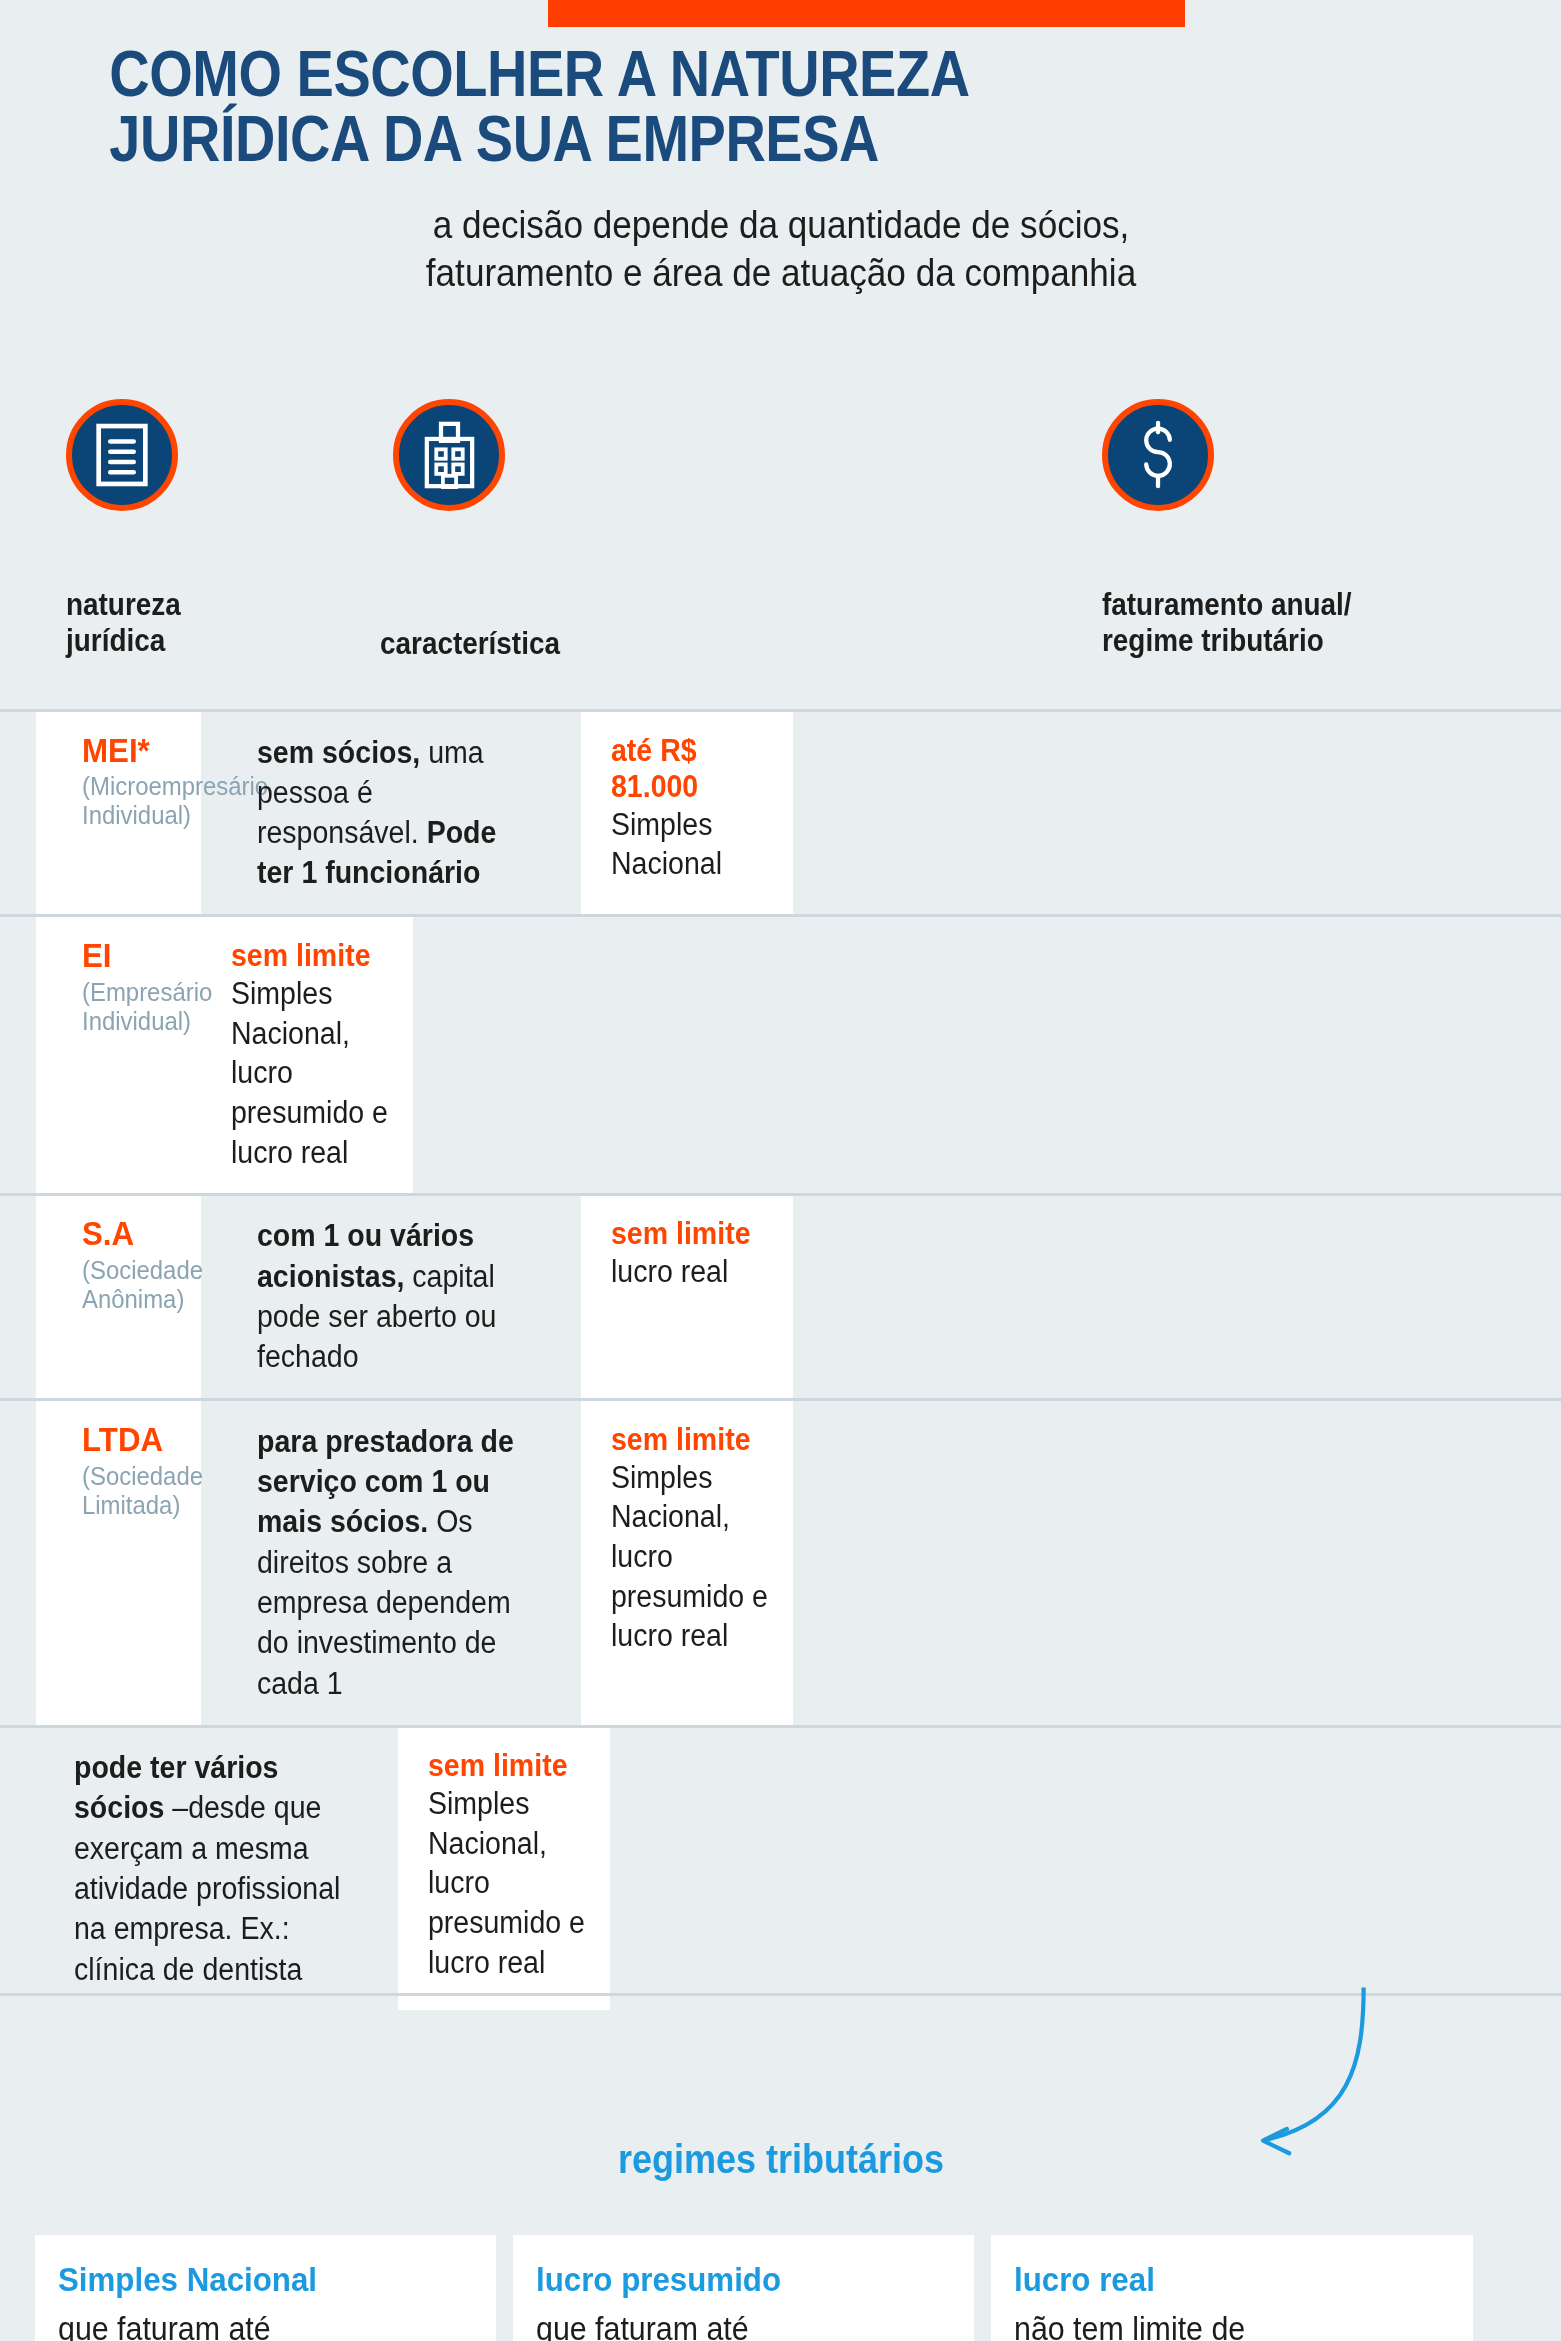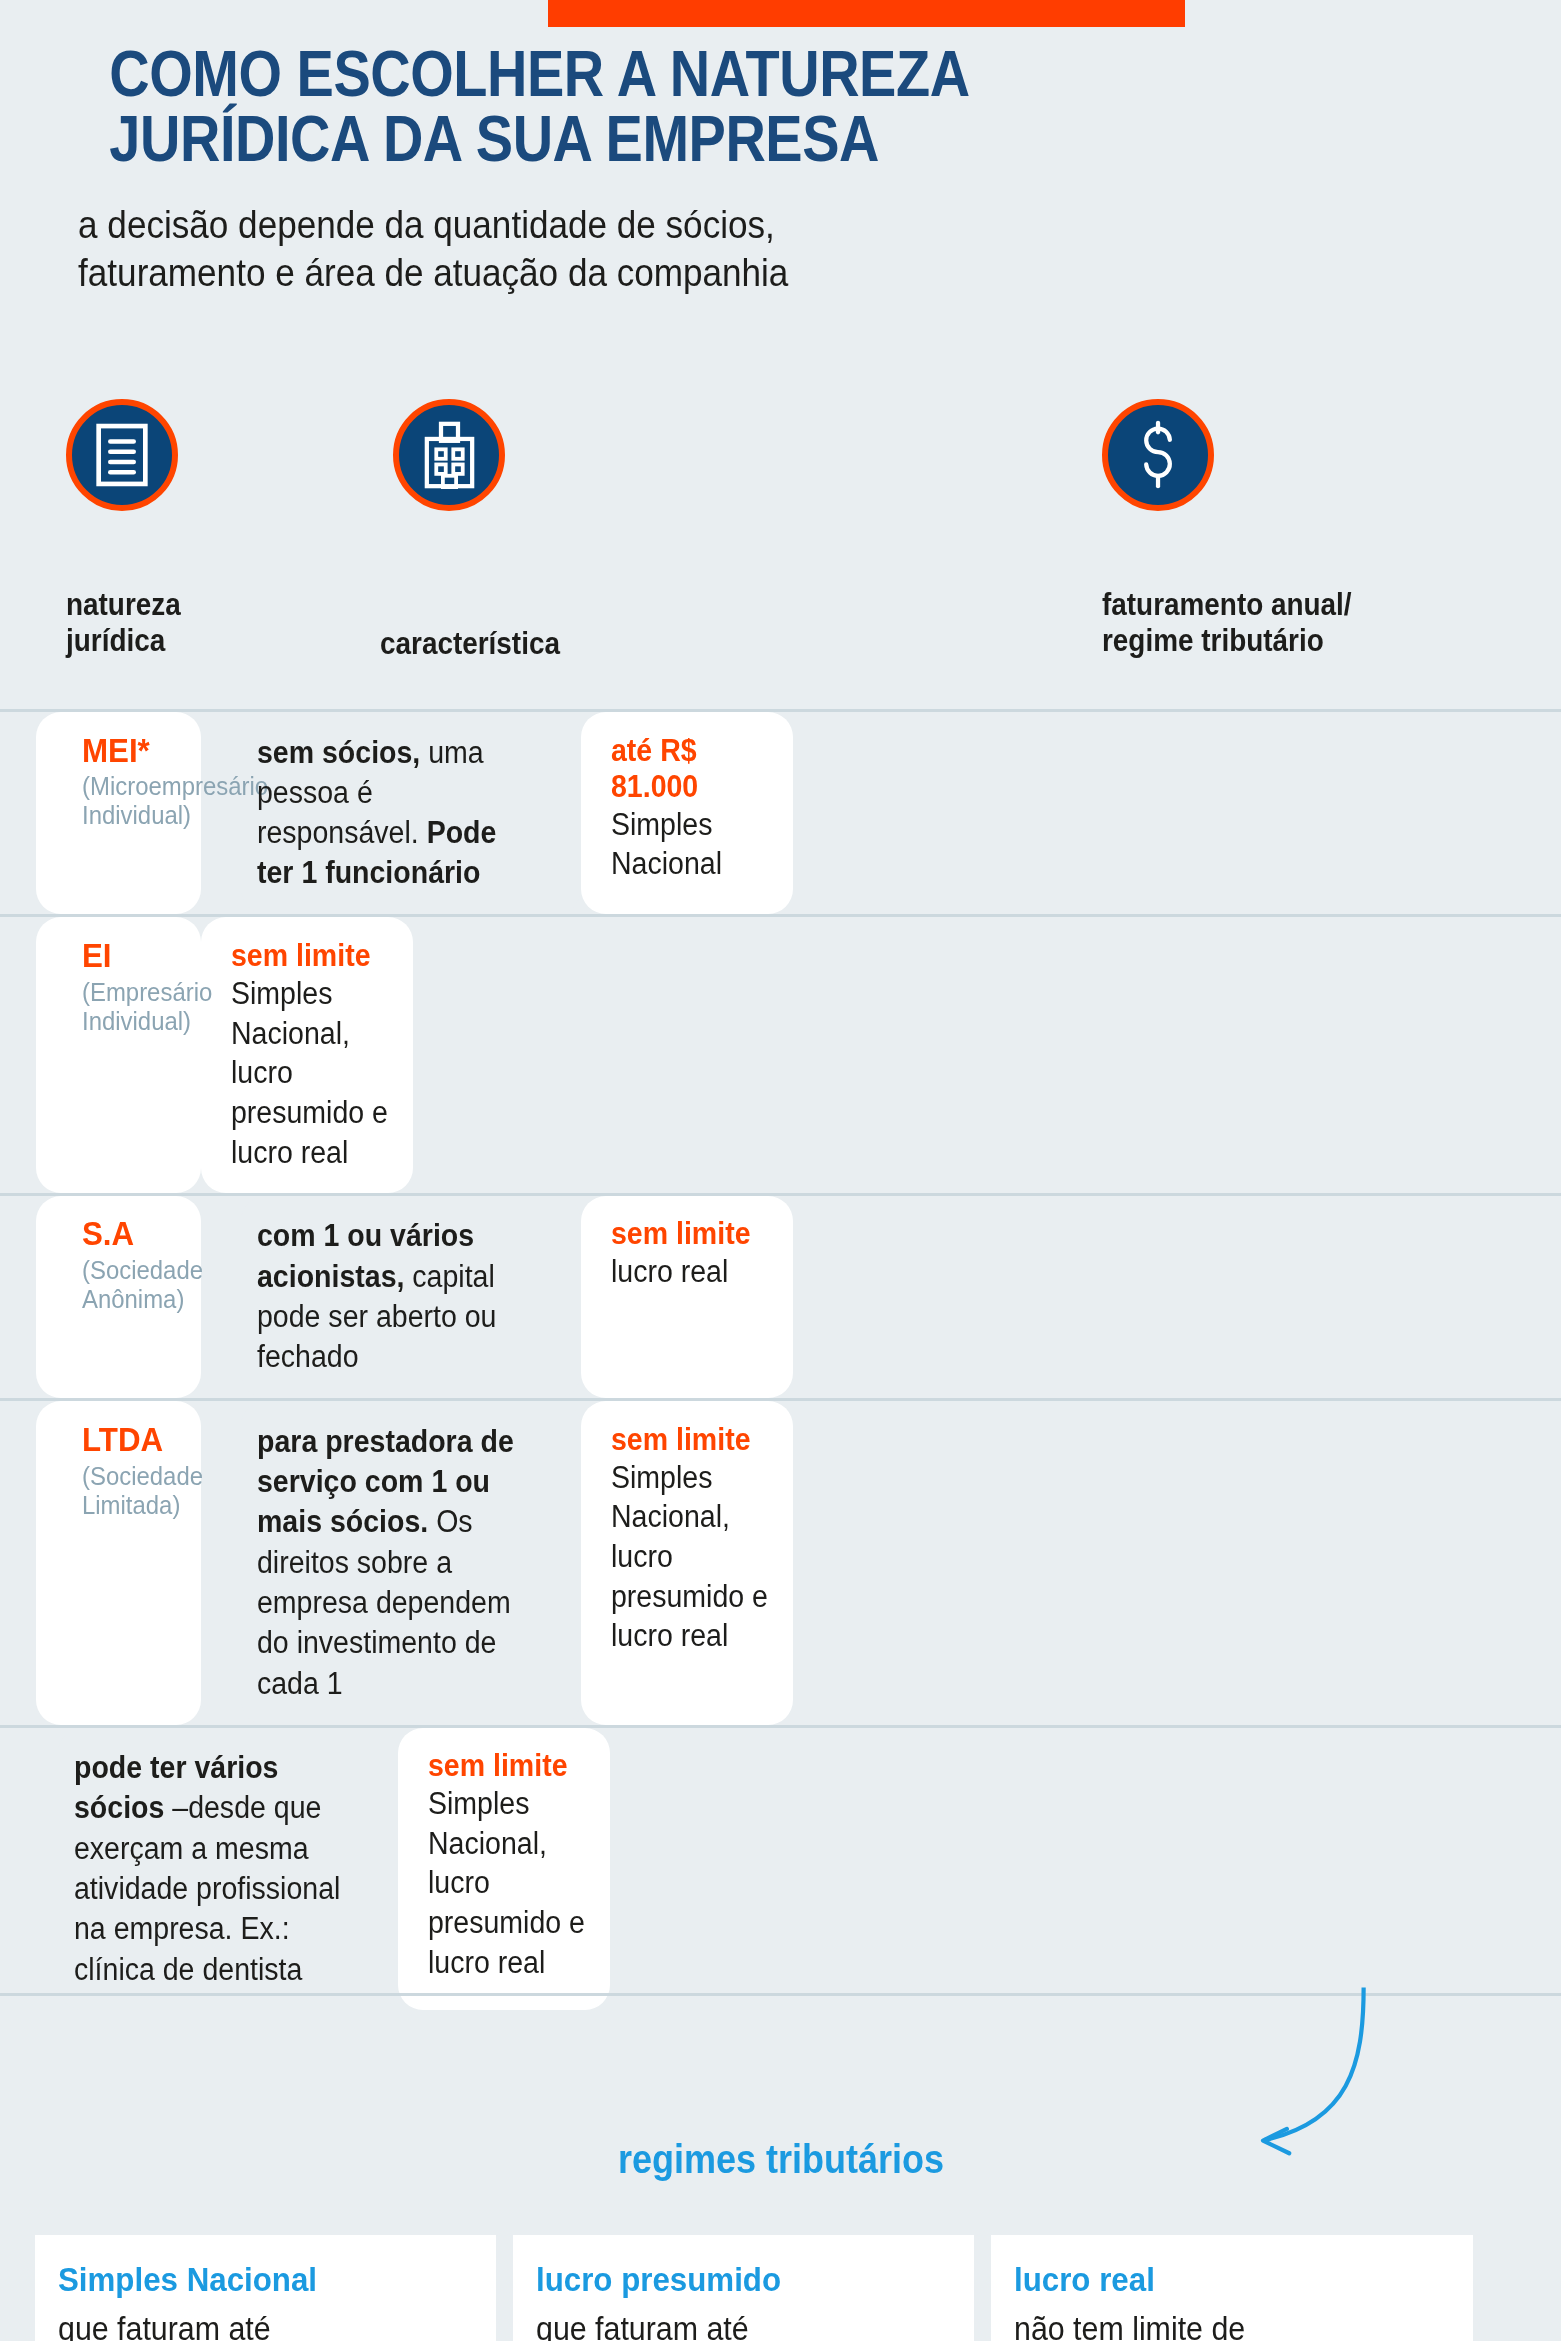--- a/index.html
+++ b/index.html
@@ -13,21 +13,21 @@
 
   
   #top-bar { left:548px; top:0; width:637px; height:27px; background:#ff3d00; }
 
   
   #title { left:0; top:41px; width:1562px; text-align:left; }
   #title .line {
     color:#1b4a7d; font-weight:bold; font-size:65px; line-height:1.0;
     letter-spacing:-0.5px; transform:scaleX(0.86); transform-origin:center top;
   }
-  #subtitle { left:0; top:201px; width:1562px; }
+  #subtitle { left:0; top:201px; width:1562px; text-align:center; }
   #subtitle .line { color:#1d1d1b; font-size:39px; line-height:1.22; transform:scaleX(0.9); transform-origin:center top; }
 
   
   .icon-circle {
     border-radius:50%; background:#0b4578;
     border:6.6px solid #ff4500;
     display:flex; align-items:center; justify-content:center;
   }
   #icon-doc   { left:66px;  top:399px; width:112px; height:112px; }
   #icon-bldg  { left:393px;  top:399px; width:112px; height:112px; }
@@ -38,21 +38,21 @@
               transform:scaleX(0.9); transform-origin:left top; }
   #head-col1 { left:66px;  top:587px; width:300px; }
   #head-col2 { left:380px;  top:626px; width:328px; }
   #head-col3 { left:1102px; top:587px; width:468px; }
 
   
   #table { left:0; top:709px; width:1562px; }
   .row { position:relative; display:flex; width:1562px;
          border-top:3.3px solid #ccd8de; }
   .row:first-child { border-top:3.3px solid #ccd8de; }
-  .cell { padding:20.6px 0 20.6px 0;border-radius:25px; }
+  .cell { padding:20.6px 0 20.6px 0; }
   .c1 { width:165px; margin-left:18px; background:#ffffff; padding-left:46px; padding-right:9.4px; }
   .c2 { width:340px; background:#e9eef1; padding-left:16px; padding-right:22.5px;margin-left:40px; }
   .c3 { width:212px; background:#ffffff; padding-left:30px; padding-right:6px; }
   .c1-spacer-l { width:18px; background:#e9eef1; }
   .c3-spacer-r { flex:1; background:#e9eef1; }
 
   .type-name { color:#ff4500; font-weight:bold; font-size:34px; line-height:1.03;
                transform:scaleX(0.92); transform-origin:left top; }
   .type-full { color:#8ba4b2; font-size:26px; line-height:1.12; margin-top:4.7px;
                transform:scaleX(0.92); transform-origin:left top; }

